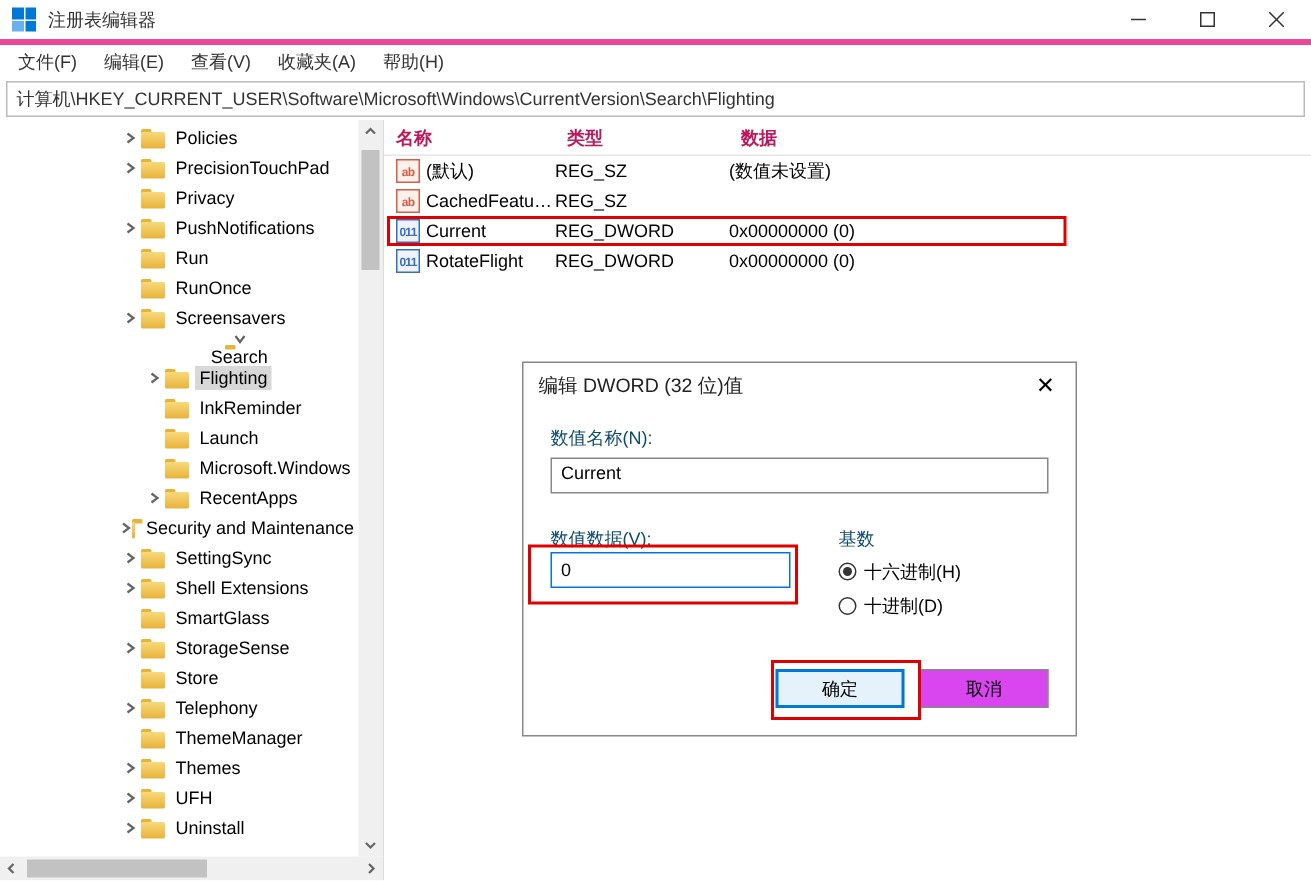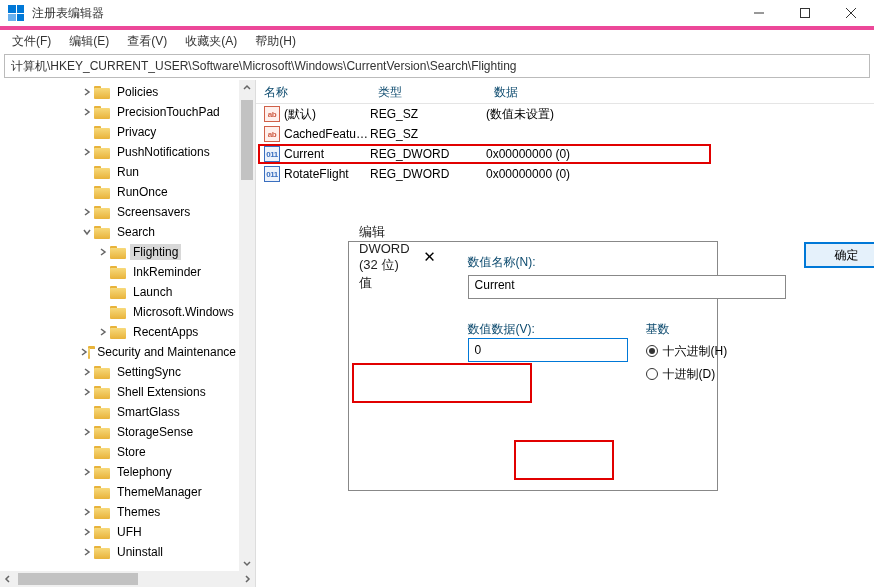--- a/index.html
+++ b/index.html
@@ -36,38 +36,38 @@
     .vscroll, .hscroll { background: #f0f0f0; position: absolute; }
     .vscroll { top: 0; right: 0; width: 16px; bottom: 16px; }
     .hscroll { left: 0; bottom: 0; height: 16px; right: 0; }
     .vscroll .thumb { background: #c2c2c2; position: absolute; left: 2px; right: 2px; top: 20px; height: 80px; }
     .hscroll .thumb { background: #c2c2c2; position: absolute; top: 2px; bottom: 2px; left: 18px; width: 120px; }
     .scroll-btn { position: absolute; width: 16px; height: 16px; display:flex; align-items:center; justify-content:center;}
     .scroll-btn svg{width:8px;height:8px;stroke:#666;stroke-width:1.5;fill:none;}
 
     .list-pane { flex: 1; position: relative; overflow: hidden; }
     .list-header { display: flex; height: 24px; border-bottom: 1px solid #e5e5e5; }
-    .list-header .col { padding: 4px 8px; color: #0c4a6e; }
+    .list-header .col { padding: 4px 8px; color: #be185d; font-weight: bold; }
     .col-name { width: 114px; }
     .col-type { width: 116px; }
     .col-data { flex: 1; }
     .list-body { }
     .list-row { display: flex; height: 20px; align-items: center; cursor: default; }
     .kv-icon { width: 16px; height: 16px; margin: 0 4px 0 8px; display:flex;align-items:center;justify-content:center; border:1px solid; font-size:8px; font-weight:bold; letter-spacing:-0.5px; }
     .kv-icon.str { border-color:#d06048; color:#d06048; background:#fff0ec;}
     .kv-icon.dw  { border-color:#3a6fbf; color:#3a6fbf; background:#eef3fb;}
     .cell { overflow: hidden; text-overflow: ellipsis; white-space: nowrap; }
     .cell.name { width: 86px; }
     .cell.type { width: 116px; }
     .cell.data { flex: 1; }
 
     .hl-red { position: absolute; border: 2px solid #e10000; pointer-events: none; }
 
     
-    .dialog { position: absolute; left: 348px; top: 241px; width: 370px; height: 250px; background: #fff; border: 1px solid #888; display: flex; flex-direction: row; }
+    .dialog { position: absolute; left: 348px; top: 241px; width: 370px; height: 250px; background: #fff; border: 1px solid #888; display: flex; flex-direction: column; }
     .dlg-title { height: 30px; display: flex; align-items: center; padding-left: 10px; }
     .dlg-title-text { flex: 1; font-size: 13px; color: #222; }
     .dlg-close { width: 40px; height: 100%; display:flex;align-items:center;justify-content:center; font-size: 15px; cursor:default;}
     .dlg-body { padding: 4px 18px 0 18px; flex:1; }
     .dlg-label { margin-top: 8px; color:#0c4a6e; }
     .dlg-field { width: 100%; height: 24px; border:1px solid #888; padding: 2px 6px; margin-top:4px; background:#fff; }
     .dlg-row { display:flex; margin-top:14px; gap: 18px;}
     .dlg-col-left { flex:1; }
     .dlg-col-right { width: 140px; }
     .val-input { width: 160px; height: 24px; border:1px solid #0078d7; padding:2px 6px; outline:none; }
@@ -168,21 +168,21 @@
           </div>
           <div class="tree-row" style="padding-left: 80px;">
             <div class="tree-toggle">
               <svg viewBox="0 0 8 8">
                 <path d="M2 1 L6 4 L2 7"></path>
               </svg>
             </div>
             <div class="folder-icon"></div>
             <div class="tree-label">Screensavers</div>
           </div>
-          <div class="tree-row" style="padding-left: 80px;">
+          <div class="tree-row" style="padding-left: 80px; flex-direction: column;">
             <div class="tree-toggle">
               <svg viewBox="0 0 8 8">
                 <path d="M1 2 L4 6 L7 2"></path>
               </svg>
             </div>
             <div class="folder-icon"></div>
             <div class="tree-label">Search</div>
           </div>
           <div class="tree-row selected" style="padding-left: 96px;">
             <div class="tree-toggle">

